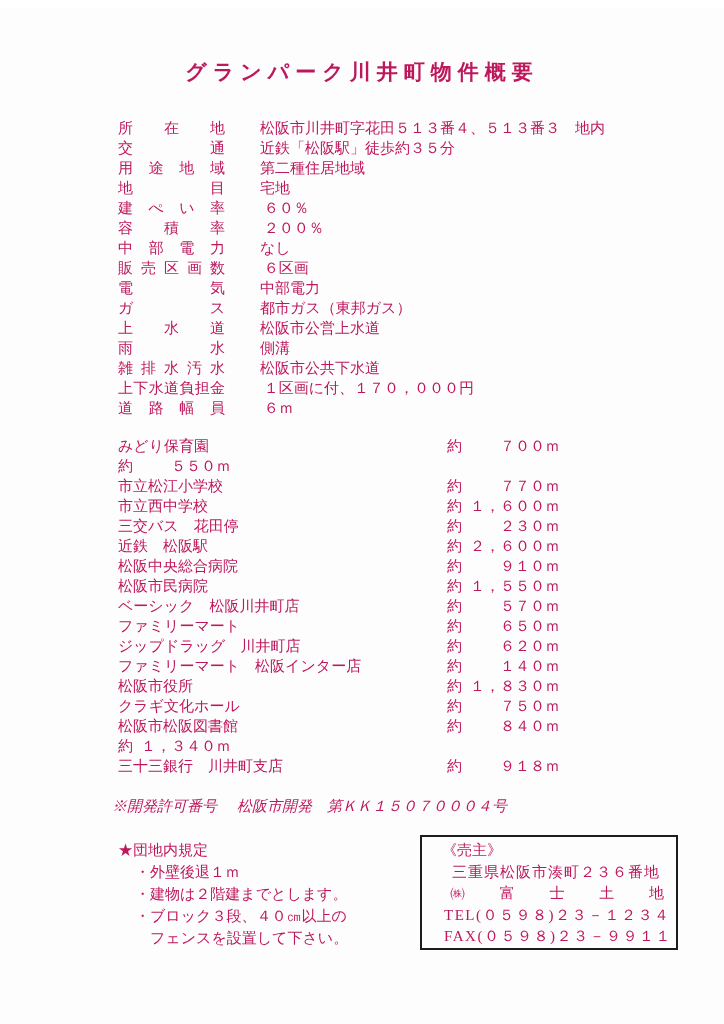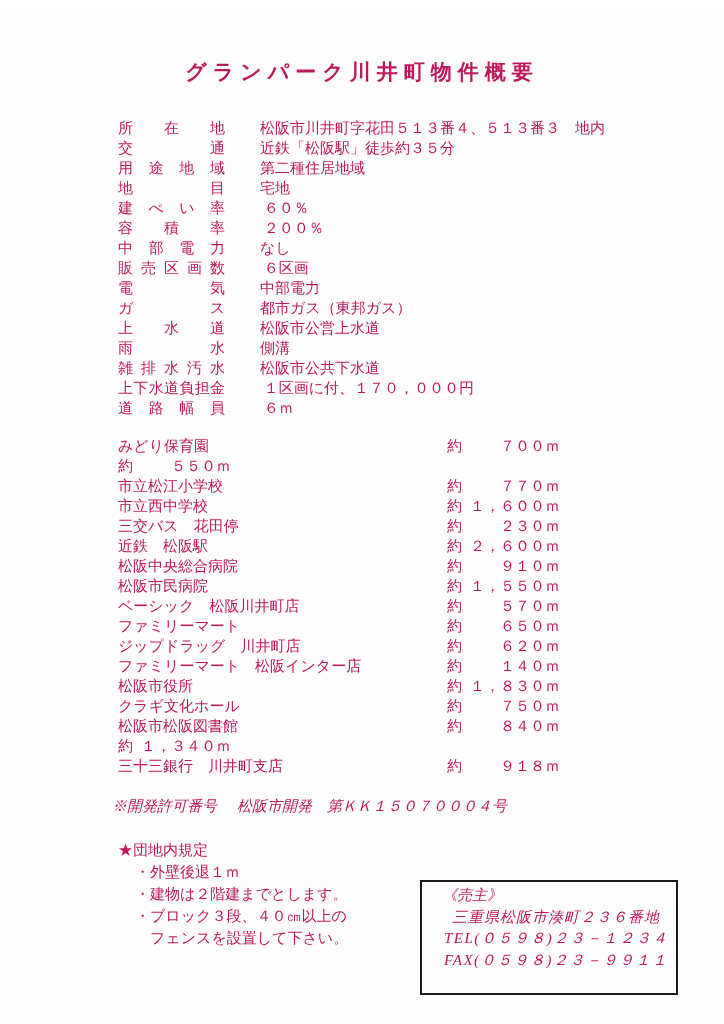--- a/index.html
+++ b/index.html
@@ -47,28 +47,27 @@
   
   .rules { position: absolute; left: 118px; top: 831px; }
   .rules-heading { height: 22px; line-height: 22px; }
   .rule-line { display: flex; margin-left: 17px; height: 22px; line-height: 22px; }
   .rule-bullet { width: 15px; white-space: pre; }
   .rule-text { white-space: pre; }
   
   .seller {
     position: absolute;
     left: 420px;
-    top: 872px;
+    top: 827px;
     width: 258px;
     height: 115px;
     border: 2px solid #1c1c1c;
     box-sizing: border-box;
     padding: 3px 12px 12px 20px;
     line-height: 21.6px;
-    font-style: italic;
   }
   .seller-line { white-space: pre; }
   .seller-address { margin-left: 10px; letter-spacing: 1px; }
   .seller-company {
     margin-left: 8px;
     text-align: justify;
     text-align-last: justify;
     white-space: normal;
   }
   .seller-tel, .seller-fax { margin-left: 2px; letter-spacing: 1.5px; }
@@ -250,17 +249,18 @@
       </div>
     <div class="rule-line">
         <span class="rule-bullet"></span>
         <span class="rule-text">フェンスを設置して下さい。</span>
       </div>
   </div>
 
   <div class="seller">
     <div class="seller-line seller-heading">《売主》</div>
     <div class="seller-line seller-address">三重県松阪市湊町２３６番地</div>
+    <div class="seller-company">㈱富士土地</div>
     <div class="seller-line seller-tel">TEL(０５９８)２３－１２３４</div>
     <div class="seller-line seller-fax">FAX(０５９８)２３－９９１１</div>
   </div>
 
 </div>
 
 </body></html>

